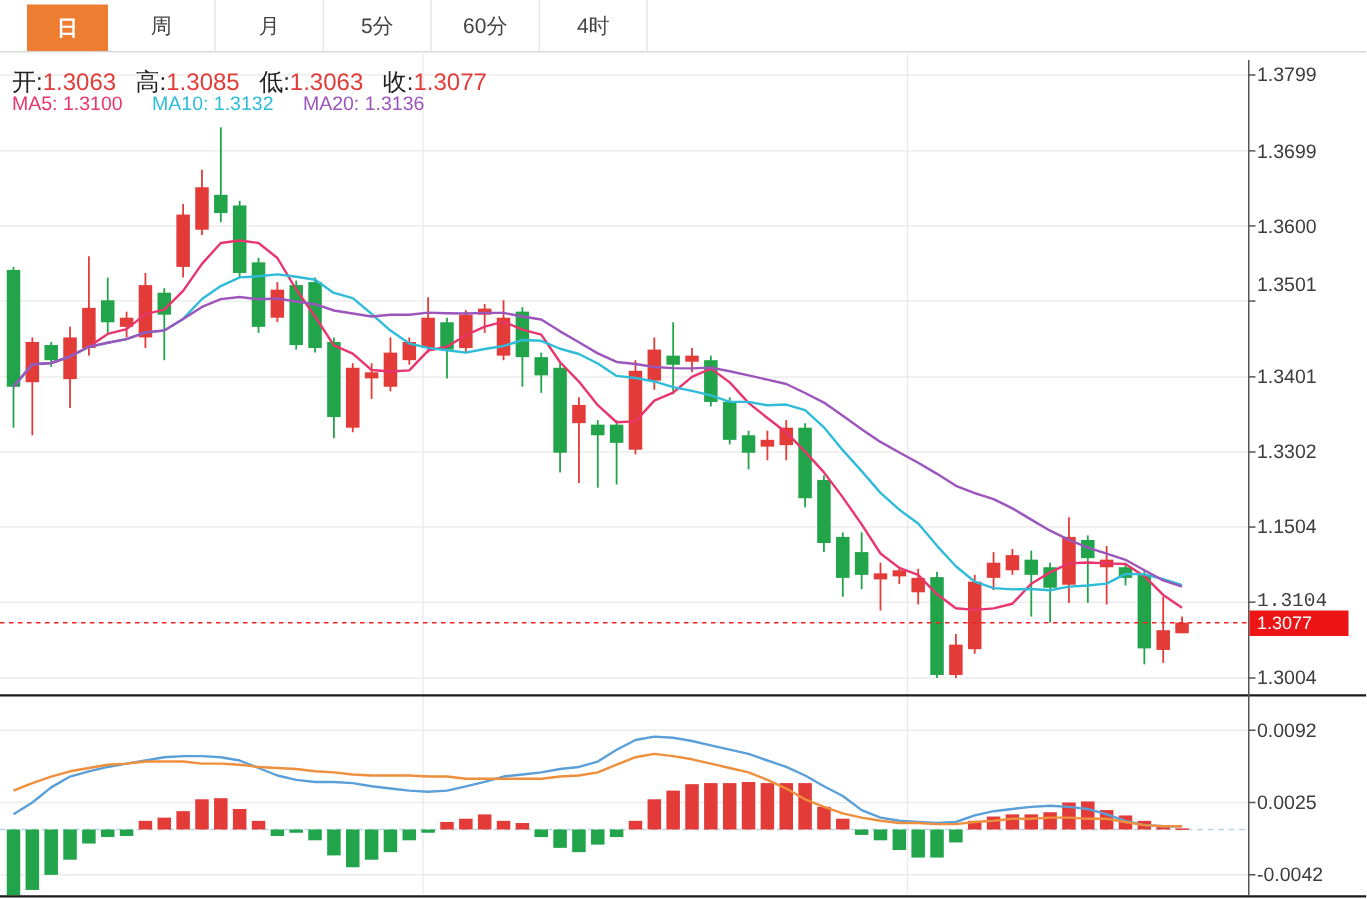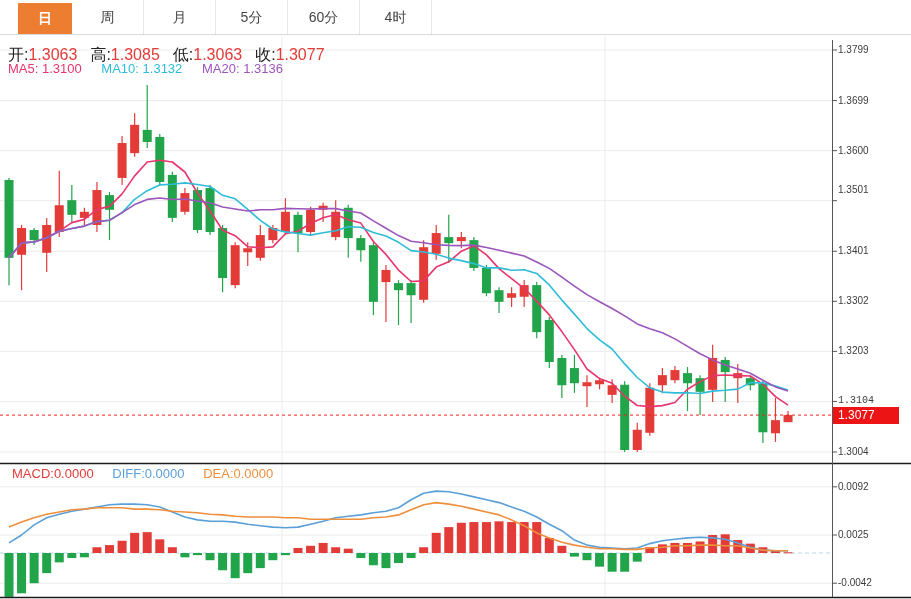--- a/index.html
+++ b/index.html
@@ -17,21 +17,21 @@
   .legend-ohlc{position:absolute;left:8px;top:45px;font-size:16px;z-index:4;white-space:nowrap;}
   .legend-ohlc .lbl{color:#222;}
   .legend-ohlc .val{color:#e23b38;margin-right:13px;}
   .legend-ma{position:absolute;left:8px;top:61px;font-size:13px;z-index:4;white-space:nowrap;text-align:center;}
   .legend-ma .pair{margin-right:16px;}
   .ma5{color:#e8356d;} .ma10{color:#2fbcd9;} .ma20{color:#9c55bb;}
   .legend-macd{position:absolute;left:12px;top:466px;font-size:13px;z-index:4;white-space:nowrap;}
   .legend-macd .pair{margin-right:15px;}
   .c-macd{color:#e23b38;} .c-diff{color:#5b9fd8;} .c-dea{color:#ee8f3d;}
   
-  .ytick{position:absolute;left:838px;height:14px;line-height:14px;font-size:10px;color:#3c3c3c;z-index:3;}
+  .ytick{position:absolute;left:838px;height:14px;line-height:14px;font-size:13px;color:#3c3c3c;z-index:3;}
   
   .price-badge{position:absolute;left:833px;top:407px;width:61px;height:17px;background:#ec1414;
        color:#fff;font-size:12px;line-height:17px;padding-left:5px;z-index:4;}
 </style>
 </head>
 <body>
 
 <div class="app">
 
   <div class="tab-bar">
@@ -274,35 +274,30 @@
   <div class="legend-ohlc">
     <span class="lbl">开:</span><span class="val">1.3063</span><span class="lbl">高:</span><span class="val">1.3085</span><span class="lbl">低:</span><span class="val">1.3063</span><span class="lbl">收:</span><span class="val">1.3077</span>
   </div>
 
   <div class="legend-ma">
     <span class="pair ma5"><span>MA5:</span> <span>1.3100</span></span>
     <span class="pair ma10"><span>MA10:</span> <span>1.3132</span></span>
     <span class="pair ma20"><span>MA20:</span> <span>1.3136</span></span>
   </div>
 
-  <div class="legend-macd">
-    <span class="pair c-macd"><span>MACD:</span><span>0.0000</span></span>
-    <span class="pair c-diff"><span>DIFF:</span><span>0.0000</span></span>
-    <span class="pair c-dea"><span>DEA:</span><span>0.0000</span></span>
-  </div>
 
   <div class="price-badge" style="top: 407.087px;">
     <span>1.3077</span>
   </div>
 
 <div class="ytick" style="top: 43px;">1.3799</div>
     <div class="ytick" style="top: 93.566px;">1.3699</div>
     <div class="ytick" style="top: 143.626px;">1.3600</div>
     <div class="ytick" style="top: 183px;">1.3501</div>
     <div class="ytick" style="top: 244.253px;">1.3401</div>
     <div class="ytick" style="top: 294.313px;">1.3302</div>
-    <div class="ytick" style="top: 344.374px;">1.3203</div>
+    <div class="ytick" style="top: 344.374px;">1.1504</div>
     <div class="ytick" style="top: 394.434px; font-family: Liberation Mono, monospace;">1.3104</div>
     <div class="ytick" style="top: 445px;">1.3004</div>
     <div class="ytick" style="top: 479.813px;">0.0092</div>
     <div class="ytick" style="top: 528.014px;">0.0025</div>
     <div class="ytick" style="top: 576.216px;">-0.0042</div>
   </div>
 
 </body></html>

